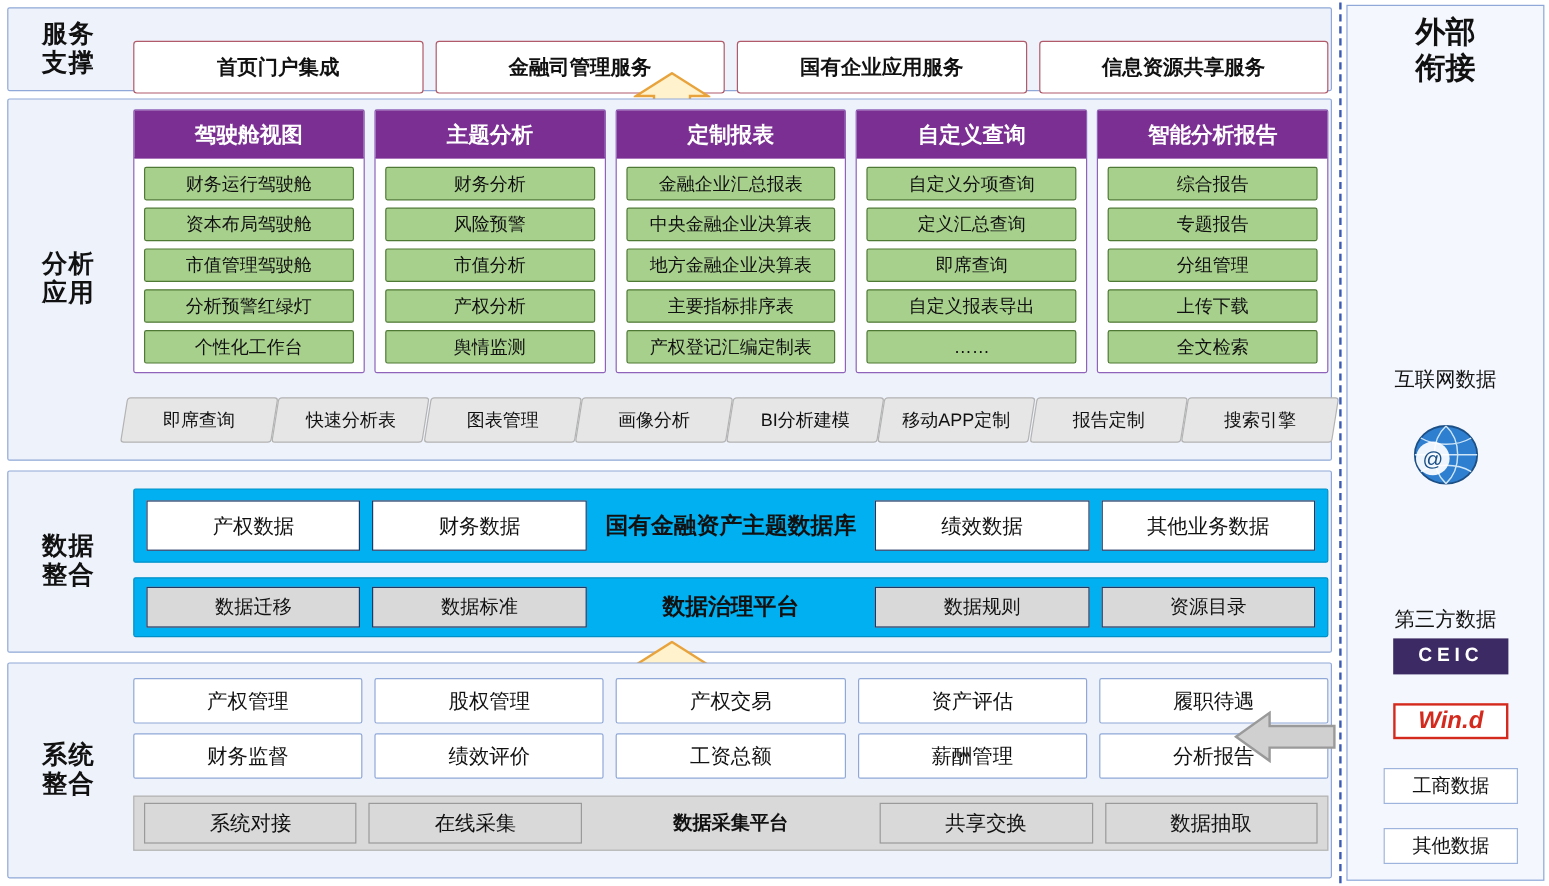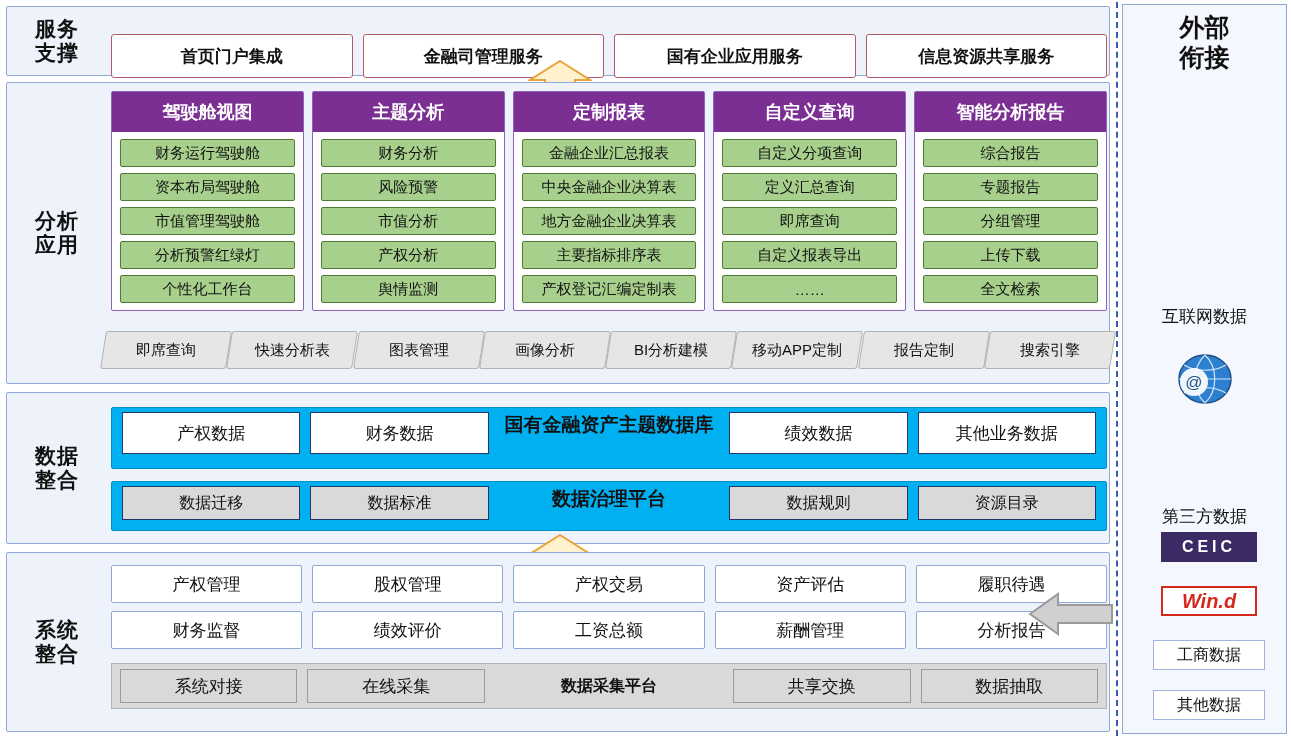--- a/index.html
+++ b/index.html
@@ -126,20 +126,21 @@
   
   #band-data { top: 392px; height: 152px; }
   .blue-strip {
     position: absolute;
     left: 104px;
     width: 996px;
     background: #00b0f0;
     border: 1px solid #0090c8;
     border-radius: 2px;
     display: flex;
+    align-items: center;
     padding: 4px 10px;
     gap: 10px;
   }
   #strip-db { top: 14px; height: 62px; }
   #strip-gov { top: 88px; height: 50px; }
   .white-box {
     flex: 1 1 0;
     height: 42px;
     background: #ffffff;
     border: 1px solid #1f3864;

